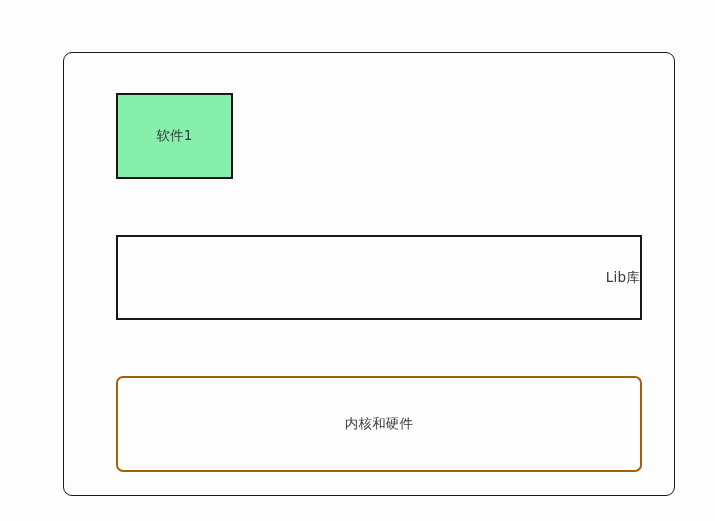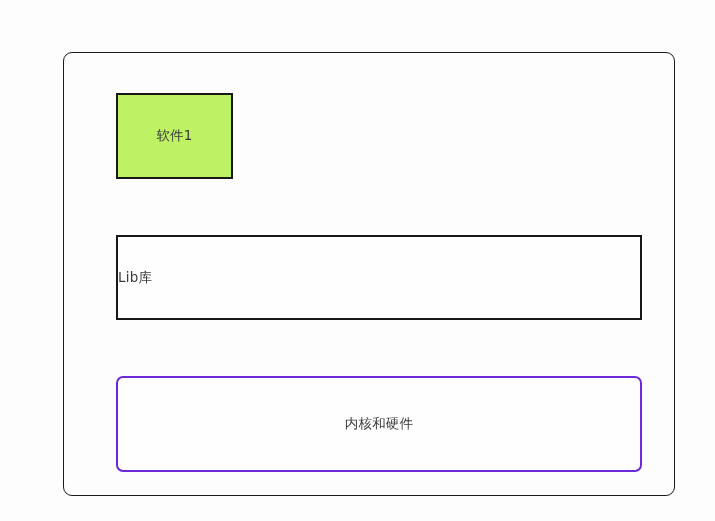--- a/index.html
+++ b/index.html
@@ -46,21 +46,21 @@
     height: 86px;
   }
 
   .app-box {
     position: absolute;
     top: 0;
     width: 117px;
     height: 86px;
     box-sizing: border-box;
     border: 2px solid #181818;
-    background: #bef264;
+    background: #86efac;
     display: flex;
     align-items: center;
     justify-content: center;
   }
   .app-box-1 { left: 0px; }
   .app-box-2 { left: 194px; }
   .app-box-3 { left: 399px; }
 
   .box-label {
     font-size: 13.5px;
@@ -75,32 +75,32 @@
     position: absolute;
     left: 52px;
     top: 182px;
     width: 526px;
     height: 85px;
     box-sizing: border-box;
     border: 2px solid #181818;
     background: #fefefe;
     display: flex;
     align-items: center;
-    justify-content: flex-start;
+    justify-content: flex-end;
   }
 
   
   .kernel-layer {
     position: absolute;
     left: 52px;
     top: 323px;
     width: 526px;
     height: 96px;
     box-sizing: border-box;
-    border: 2px solid #6d28d9;
+    border: 2px solid #a16207;
     border-radius: 7px;
     background: #fefefe;
     display: flex;
     align-items: center;
     justify-content: center;
   }
 </style>
 </head>
 <body>
 

